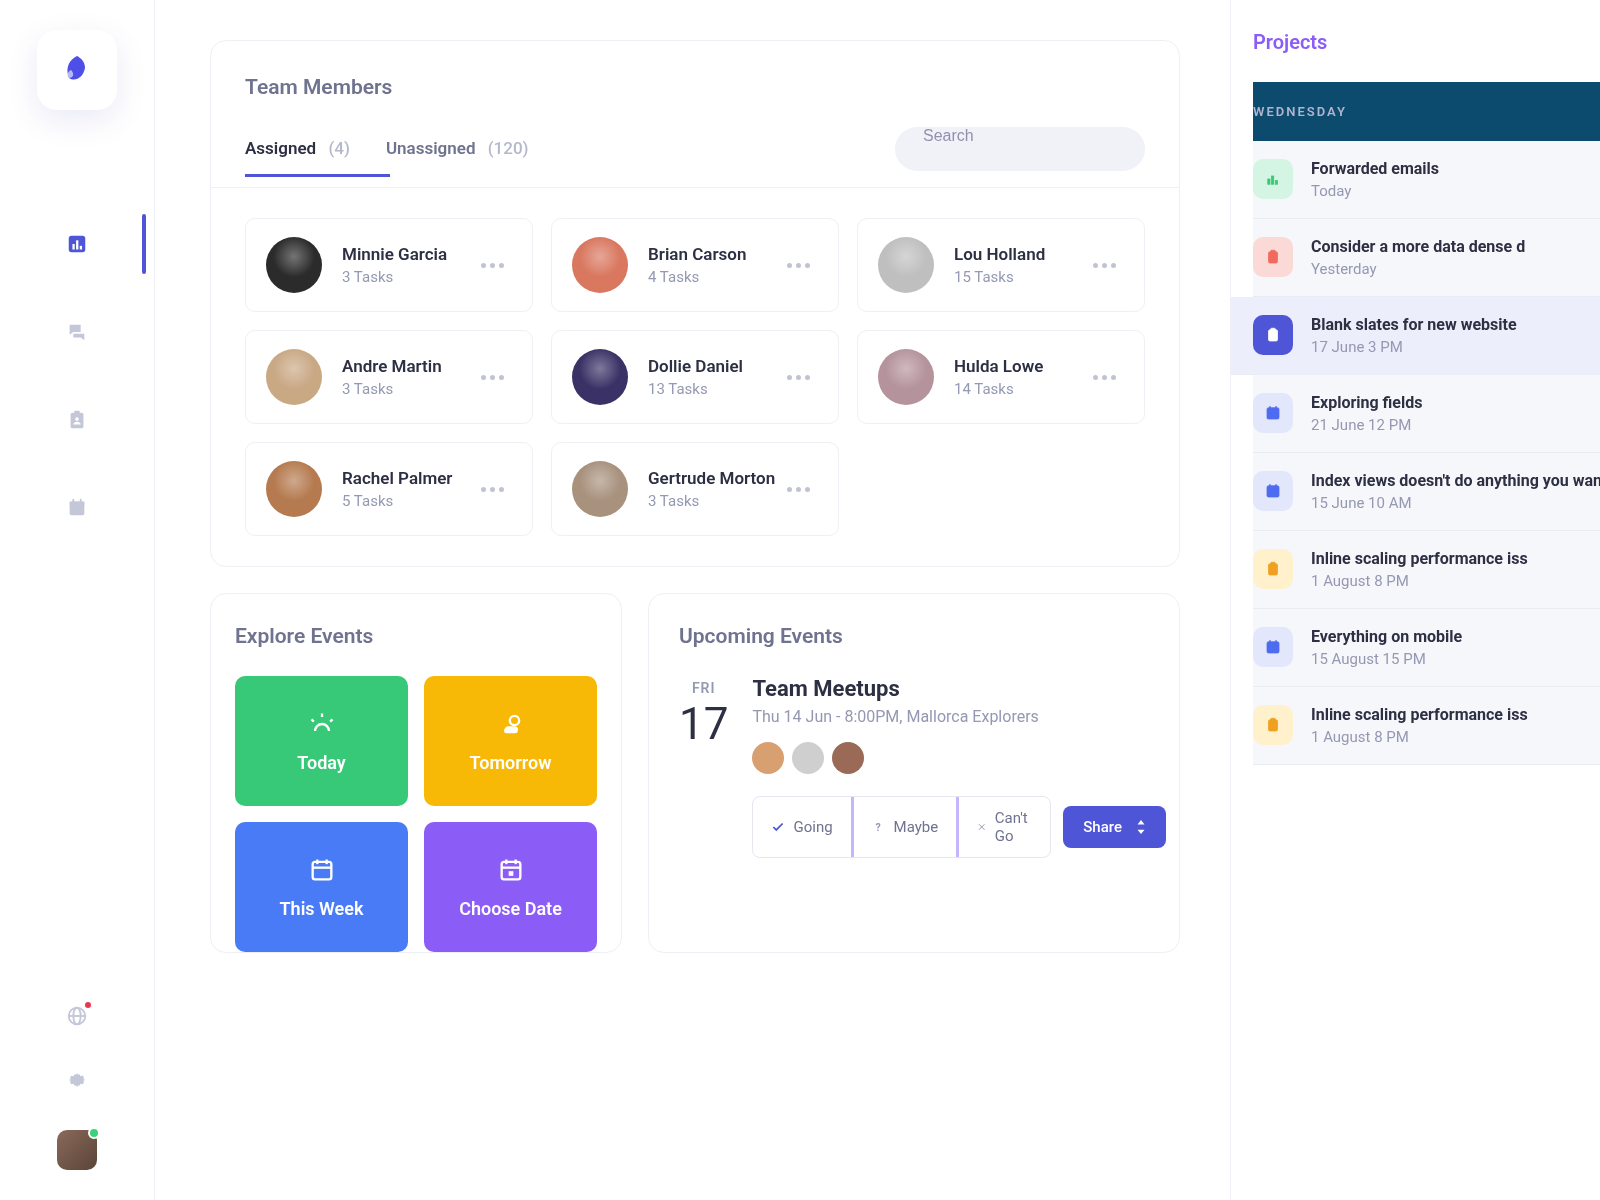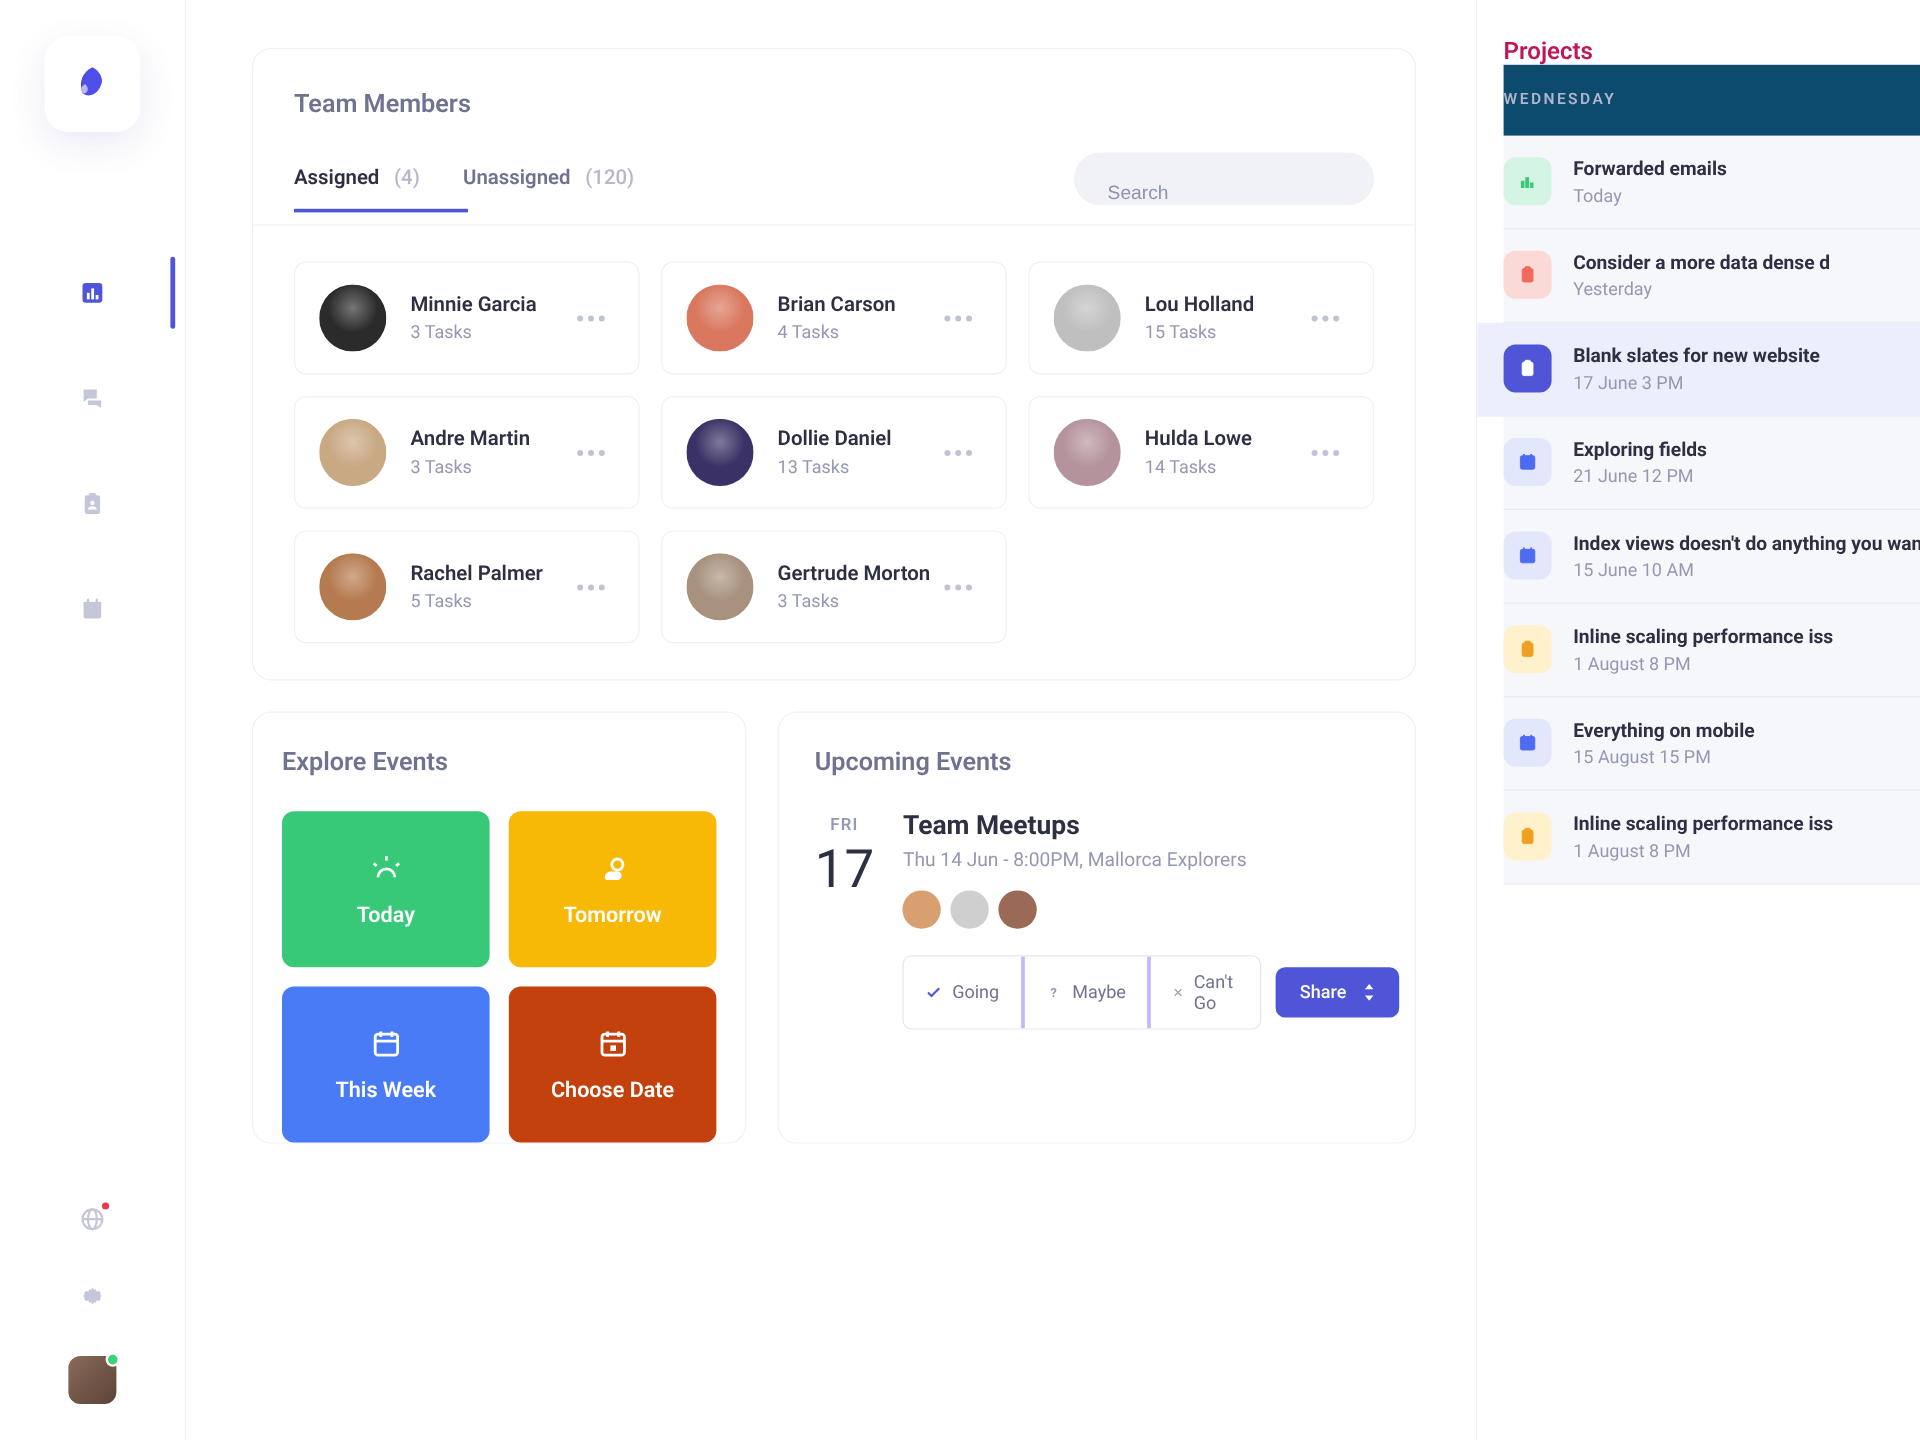--- a/index.html
+++ b/index.html
@@ -19,21 +19,21 @@
 
 .main { flex:1; padding: 40px 50px 0 55px; overflow:hidden; }
 .card { border:1px solid #eef0f5; border-radius:16px; background:#fff; }
 .team-card { padding: 34px 34px 30px; margin-bottom: 26px; }
 .card-title { font-size: 21px; font-weight:600; color:#6f7390; margin-bottom: 28px; }
 .tabs-row { display:flex; align-items:center; border-bottom:1px solid #eef0f5; margin-bottom:30px; margin-left:-34px; margin-right:-34px; padding: 0 34px; }
 .tab { padding: 0 0 18px 0; margin-right:36px; font-size:17px; font-weight:600; color:#6f7390; cursor:pointer; position:relative; }
 .tab.active { color:#2d2f43; }
 .tab.active::after { content:''; position:absolute; left:0; right:-40px; bottom:-1px; height:3px; background:#4e55d7; }
 .tab span.count { color:#b5b8cc; margin-left:8px; font-weight:500; }
-.search-box { margin-left:auto; width:250px; height:44px; background:#f1f2f8; border-radius:22px; display:flex; align-items:flex-end; padding:0 18px; margin-bottom:16px; }
+.search-box { margin-left:auto; width:250px; height:44px; background:#f1f2f8; border-radius:22px; display:flex; align-items:flex-start; padding:0 18px; margin-bottom:16px; }
 .search-box svg { width:18px; height:18px; margin-right:10px; }
 .search-box input { border:none; background:transparent; outline:none; font-size:16px; color:#6f7390; flex:1; }
 .search-box input::placeholder { color:#8e92ad; }
 .members-grid { display:grid; grid-template-columns:1fr 1fr 1fr; gap:18px; }
 .member { border:1px solid #eef0f5; border-radius:10px; padding:18px 20px; display:flex; align-items:center; }
 .member-avatar { width:56px; height:56px; border-radius:50%; margin-right:20px; flex-shrink:0; }
 .member-info { flex:1; }
 .member-name { font-size:17px; font-weight:600; color:#2d2f43; margin-bottom:4px; }
 .member-tasks { font-size:15px; color:#9498b2; }
 .more { display:flex; gap:4px; cursor:pointer; padding:8px; }
@@ -42,42 +42,42 @@
 .bottom-row { display:flex; gap:26px; }
 .explore-card { width:412px; padding:30px 24px 0; }
 .explore-card .card-title { margin-bottom:28px; padding-left:0; }
 .explore-grid { display:grid; grid-template-columns:1fr 1fr; gap:16px; }
 .explore-tile { height:130px; border-radius:10px; display:flex; flex-direction:column; align-items:center; justify-content:center; color:#fff; cursor:pointer; }
 .explore-tile svg { width:28px; height:28px; margin-bottom:14px; }
 .explore-tile-label { font-size:18px; font-weight:600; }
 .tile-green { background:#37c978; }
 .tile-yellow { background:#f8b806; }
 .tile-blue { background:#4a7bf7; }
-.tile-red { background:#c2410c; }
+.tile-red { background:#8b5cf6; }
 
 .upcoming-card { flex:1; padding:30px 30px 0; min-width:0; }
 .event { display:flex; gap:24px; margin-top:12px; }
 .event-date { text-align:center; padding-top:4px; }
 .event-day-name { font-size:14px; color:#9498b2; font-weight:600; letter-spacing:1px; }
 .event-day-num { font-size:44px; font-weight:400; color:#2d2f43; margin-top:2px; }
 .event-body { flex:1; }
 .event-title { font-size:22px; font-weight:700; color:#2d2f43; margin-bottom:6px; }
 .event-meta { font-size:16px; color:#9498b2; margin-bottom:16px; }
 .attendees { display:flex; gap:8px; margin-bottom:22px; }
 .attendee { width:32px; height:32px; border-radius:50%; }
 .rsvp-row { display:flex; gap:12px; align-items:center; }
 .rsvp-group { display:flex; border:1px solid #e5e7f0; border-radius:8px; overflow:hidden; }
 .rsvp-btn { padding:12px 18px; font-size:15px; color:#6f7390; display:flex; align-items:center; gap:8px; cursor:pointer; border-right:3px solid #c4b5fd; }
 .rsvp-btn:last-child { border-right:none; }
 .rsvp-btn svg { width:14px; height:14px; }
 .share-btn { background:#4e55d7; color:#fff; padding:12px 20px; border-radius:8px; font-size:15px; font-weight:500; display:flex; align-items:center; gap:14px; cursor:pointer; }
 .share-btn svg { width:10px; height:14px; }
 
 .projects-panel { width:370px; border-left:1px solid #eef0f5; padding:30px 0 0 22px; overflow:hidden;}
-.projects-title { font-size:20px; font-weight:600; color:#be185d; }
+.projects-title { font-size:20px; font-weight:600; color:#8b5cf6; margin-bottom:28px; }
 .projects-day { font-size:13px; color:#b0b4cc; font-weight:600; letter-spacing:2px; padding:22px 0 22px 0; background:#0c4a6e; margin-right:-0px; padding-left:0; }
 .projects-list { background:#f6f7fb; }
 .project-item { display:flex; gap:18px; padding:18px 0 18px 0; border-bottom:1px solid #eaecf3; align-items:flex-start; cursor:pointer; }
 .project-item.selected { background:#eceefb; margin-left:-22px; padding-left:22px;}
 .project-icon { width:40px; height:40px; border-radius:10px; display:flex; align-items:center; justify-content:center; flex-shrink:0; }
 .project-icon svg { width:18px; height:18px; }
 .pi-green { background:#d4f5e3; }
 .pi-red { background:#fbd9d6; }
 .pi-blue-solid { background:#4e55d7; }
 .pi-blue { background:#e2e7fb; }

